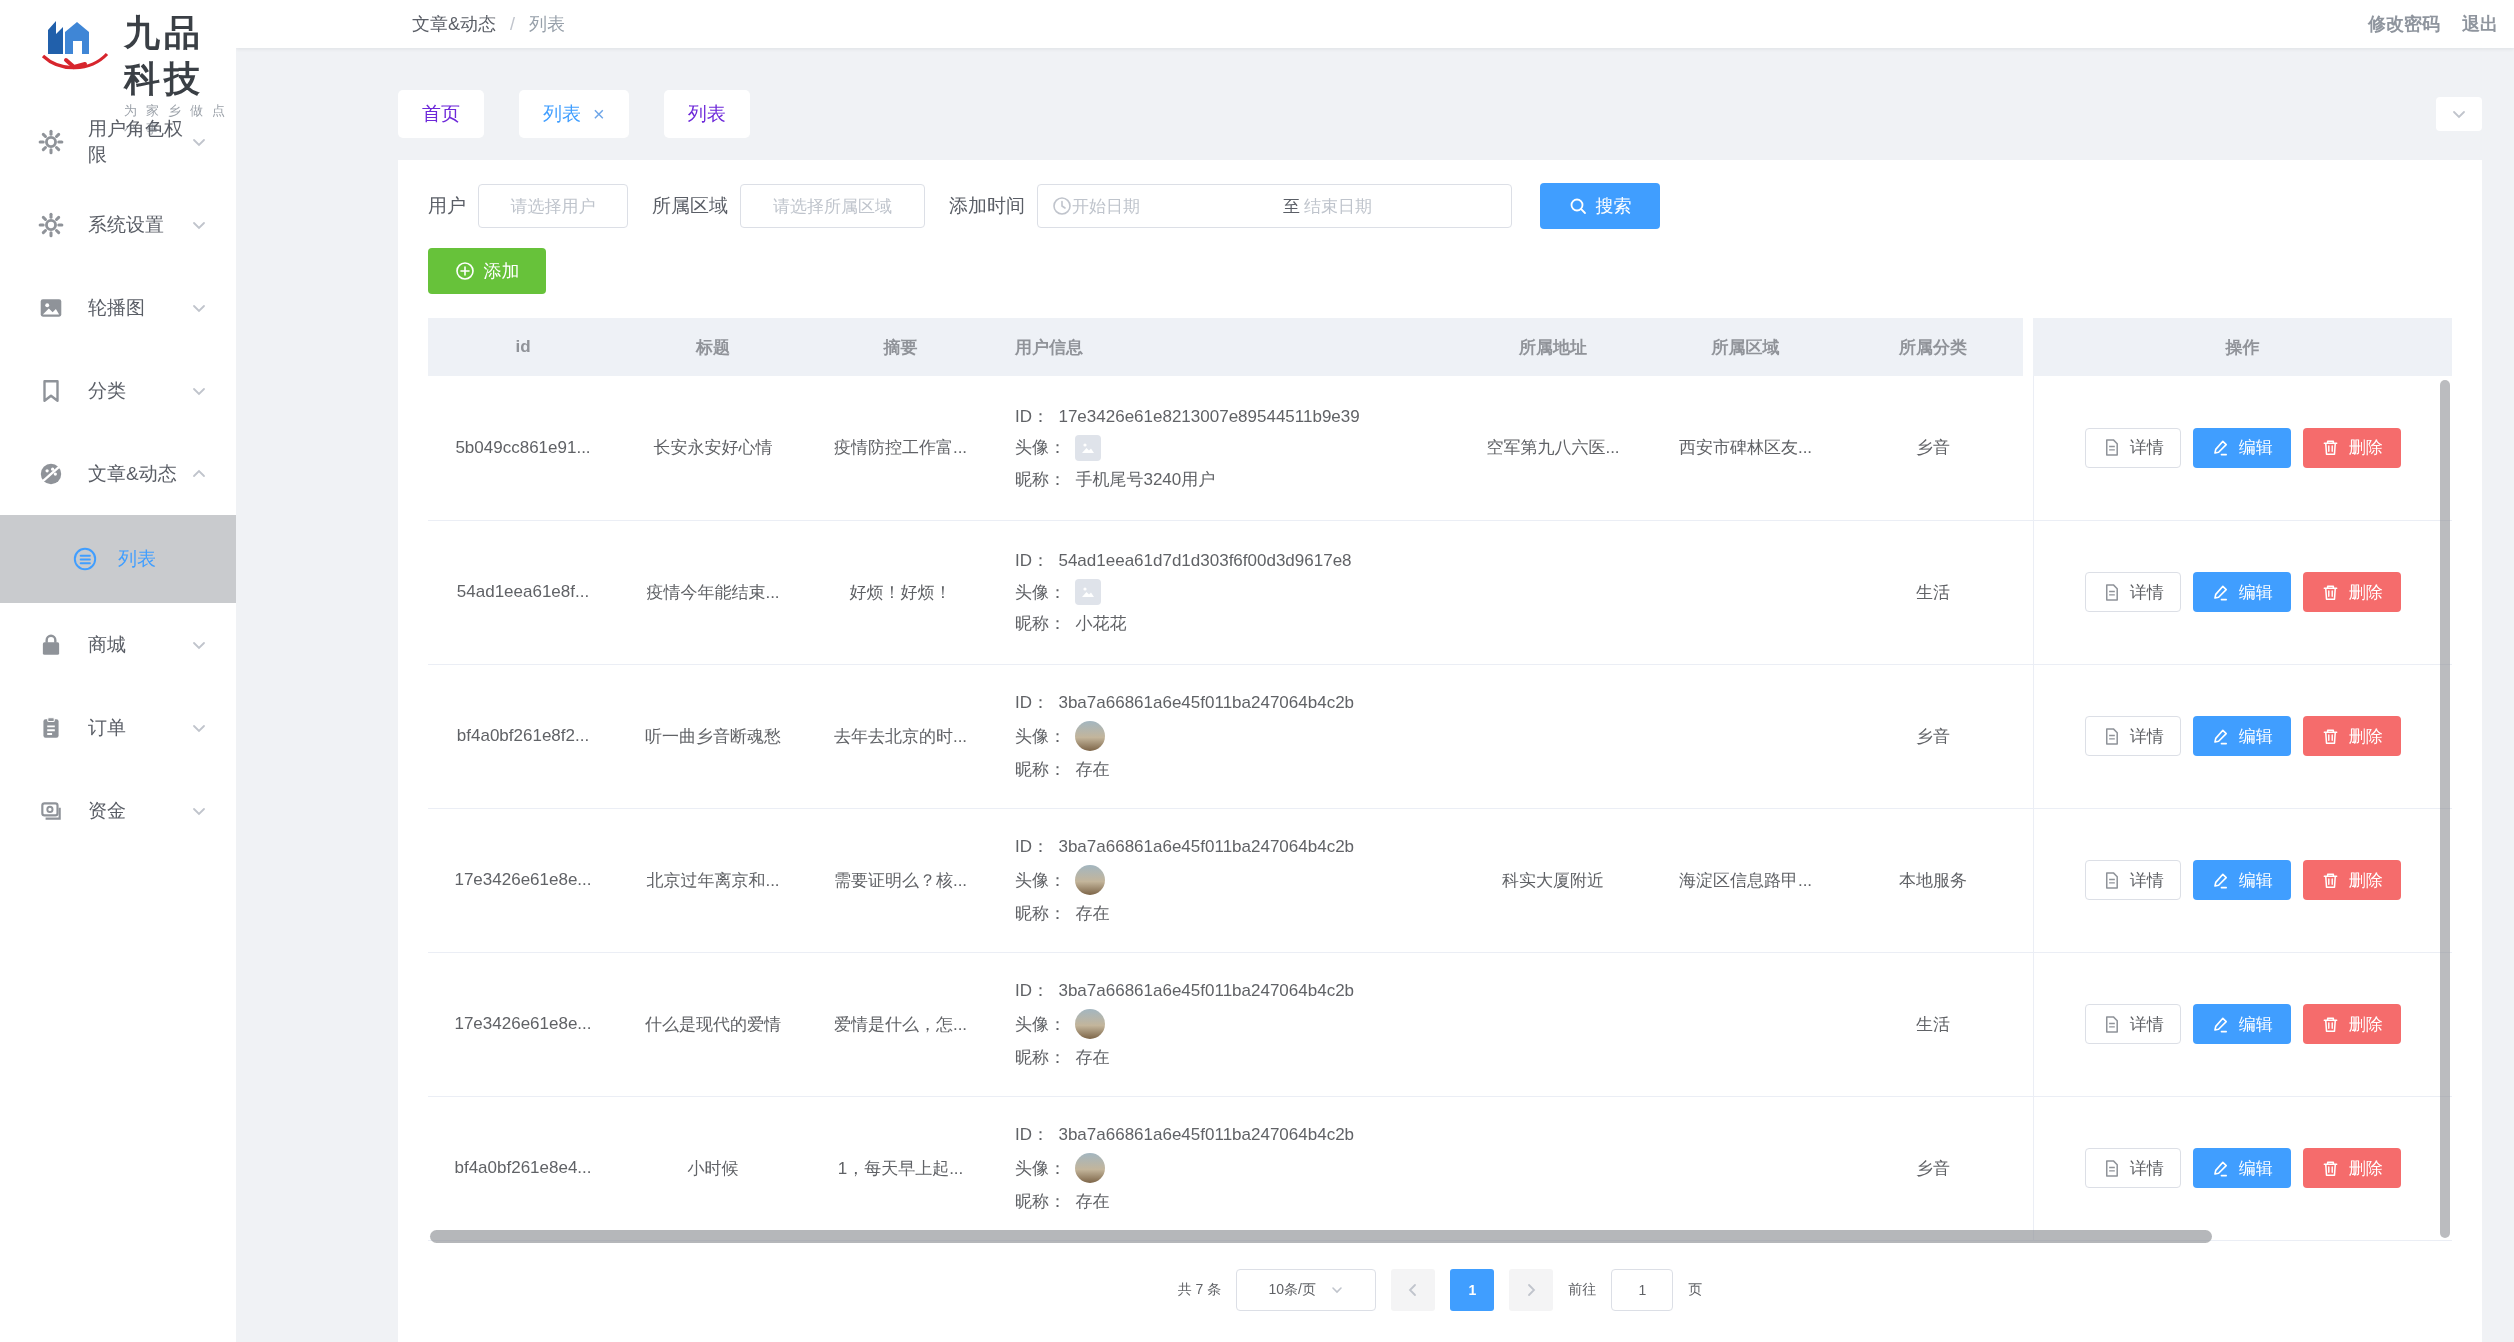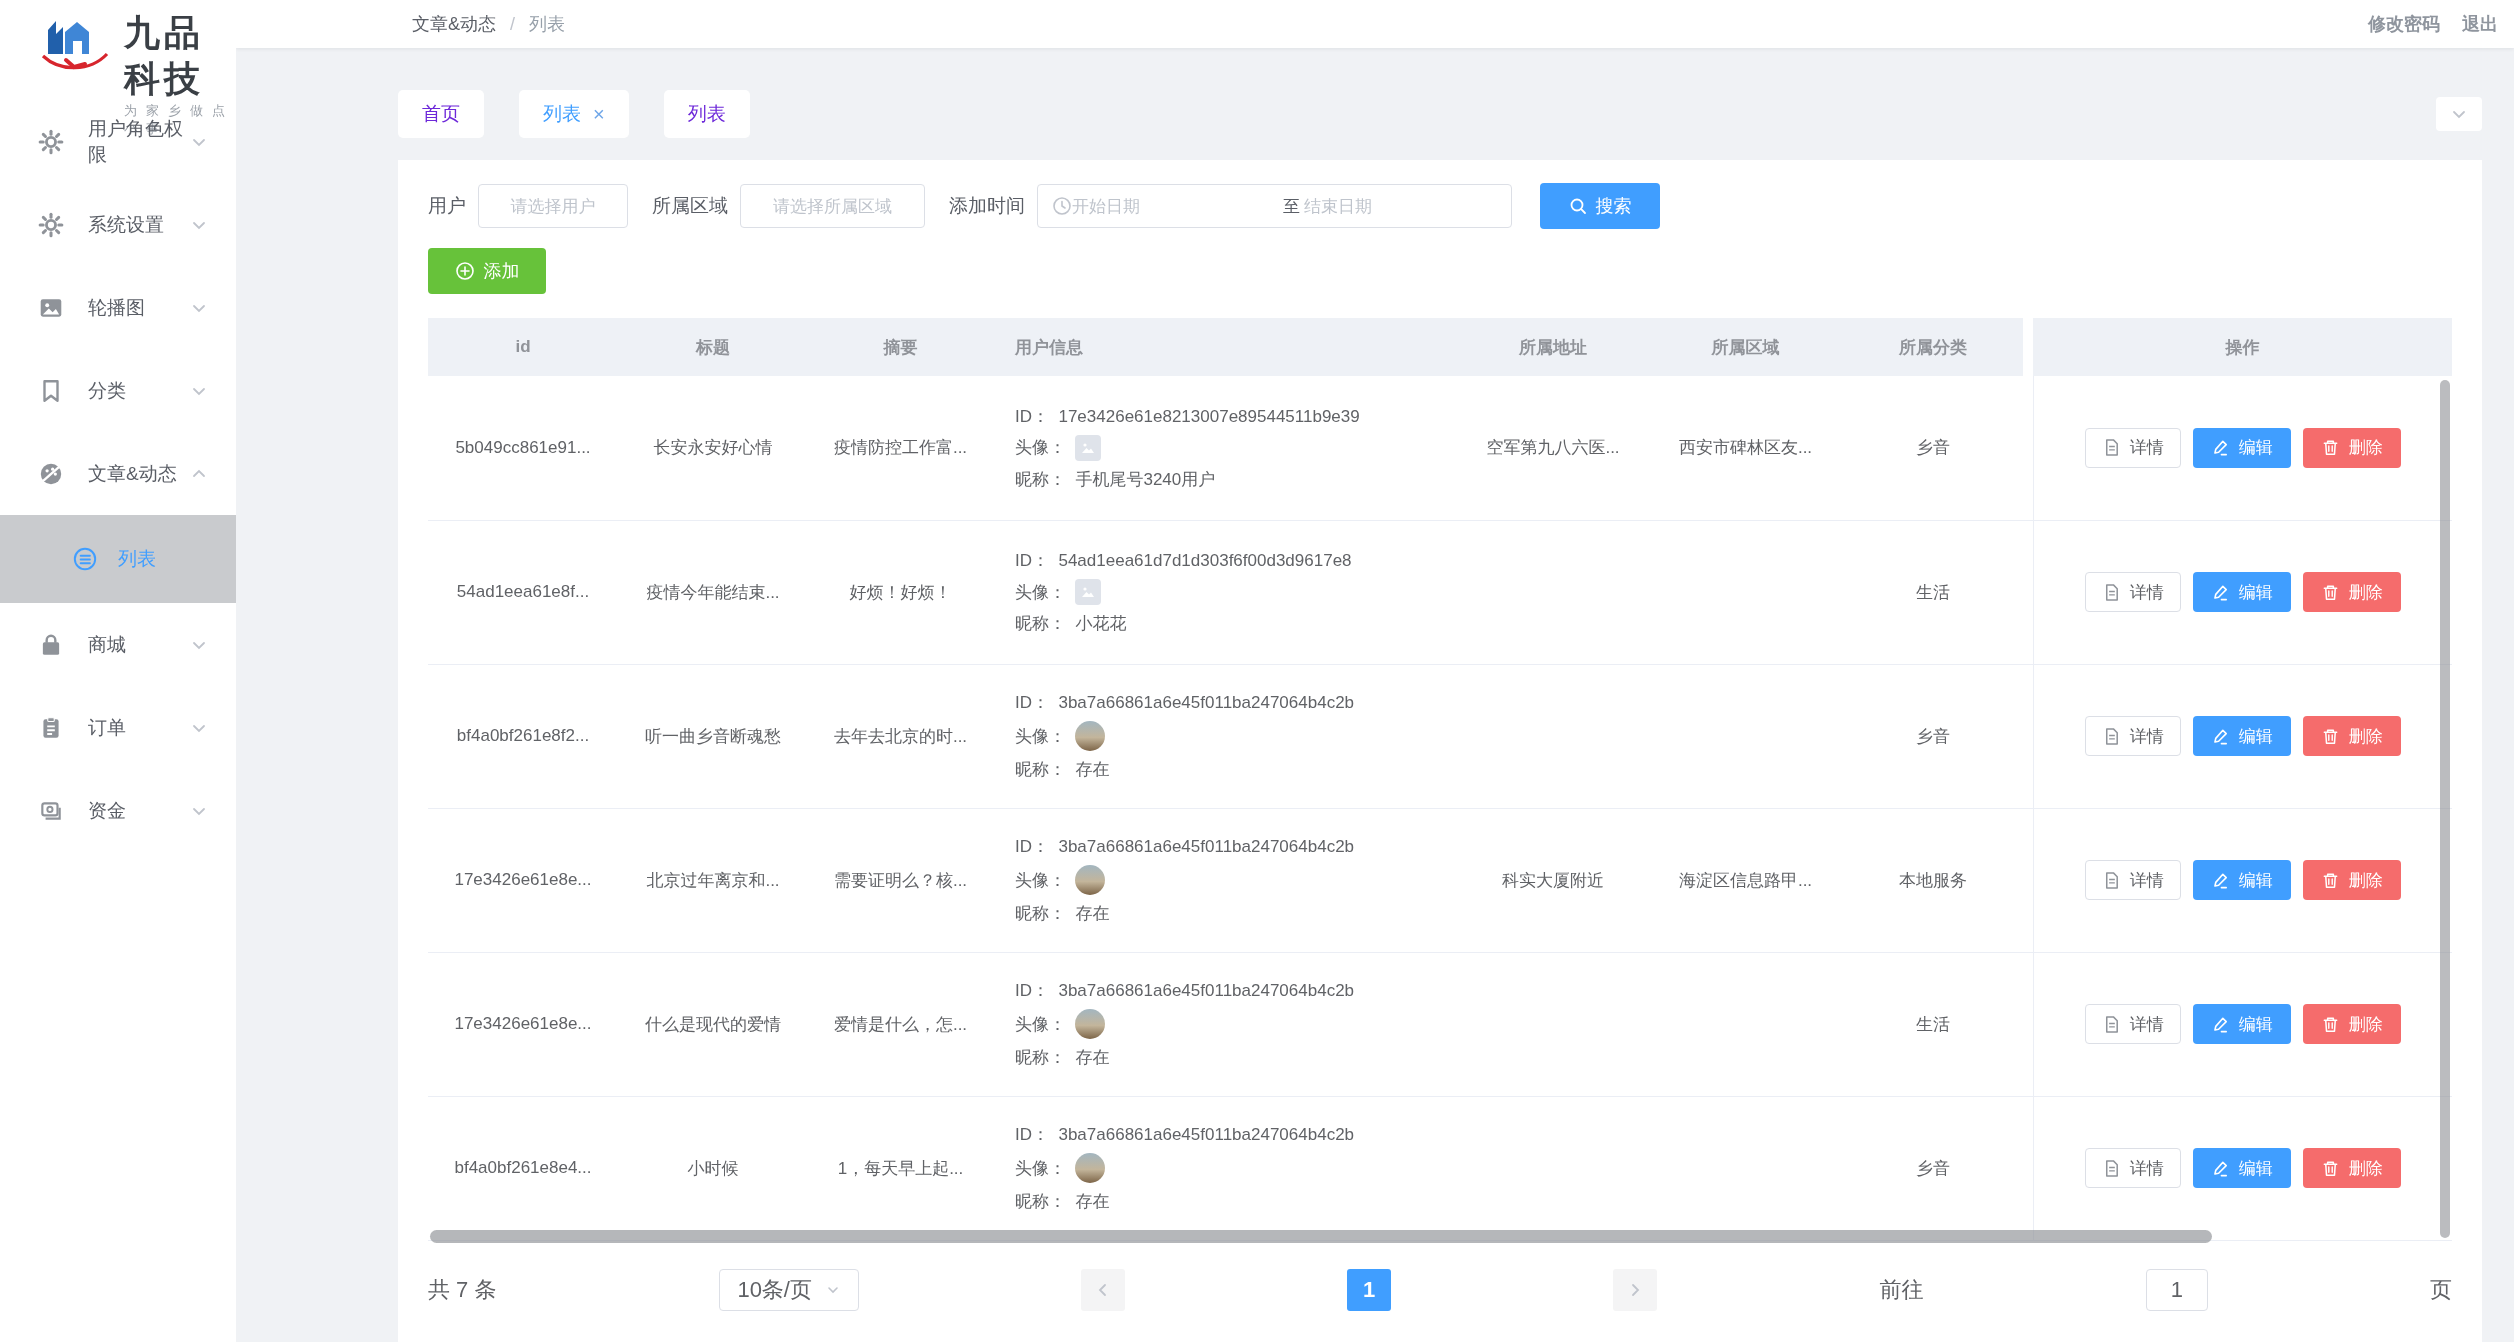--- a/index.html
+++ b/index.html
@@ -84,22 +84,22 @@
   .btn-detail { height:40px; padding:0 16px; background:#fff; border:1px solid #dcdfe6; color:#606266; font-size:17px; }
   .btn-edit { height:40px; padding:11px 18px; background:#409eff; color:#fff; font-size:17px; }
   .btn-delete { height:40px; padding:0 18px; background:#f56c6c; color:#fff; font-size:17px; }
 
   .vscroll { position:absolute; right:2px; top:62px; width:10px; height:858px;
     background:rgba(141,144,149,.6); border-radius:5px; }
   .hscroll { position:absolute; left:2px; bottom:-2px; width:1782px; height:13px;
     background:rgba(141,144,149,.65); border-radius:7px; }
 
   
-  .pagination { display:flex; align-items:center; justify-content:space-between; gap:15px;
-    margin-top:28px; font-size:22px; color:#606266; }
+  .pagination { display:flex; align-items:center; justify-content:center; gap:15px;
+    margin-top:28px; font-size:14px; color:#606266; }
   .pg-size { width:140px; height:42px; border:1px solid #dcdfe6; border-radius:4px;
     display:flex; align-items:center; justify-content:center; gap:14px; cursor:pointer; }
   .pg-btn { width:44px; height:42px; border-radius:3px; background:#f4f4f5; color:#c0c4cc;
     display:flex; align-items:center; justify-content:center; font-size:20px; cursor:pointer; }
   .pg-current { width:44px; height:42px; border-radius:3px; background:#409eff; color:#fff;
     display:flex; align-items:center; justify-content:center; font-weight:700; }
   .pg-goto-input { width:62px; height:42px; border:1px solid #dcdfe6; border-radius:4px;
     display:flex; align-items:center; justify-content:center; }
   svg { display:block; }
 </style>

